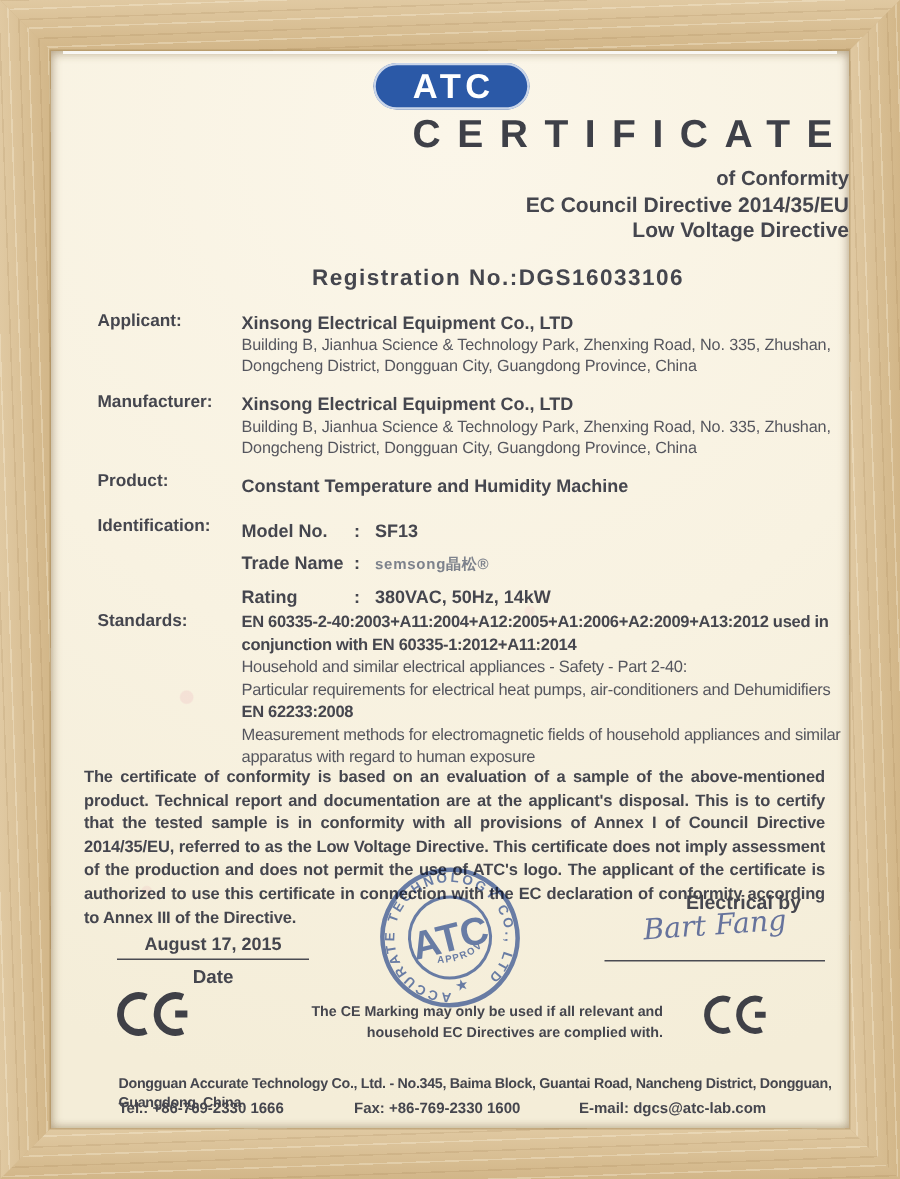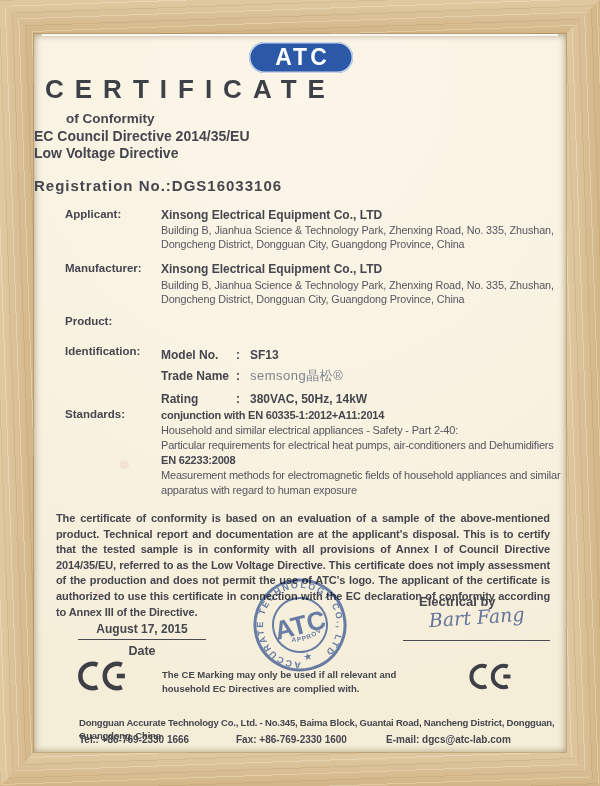--- a/index.html
+++ b/index.html
@@ -8,21 +8,21 @@
     --logo-blue:#2b59a7;
     --stamp-blue:#5873b6;
     --wood:#d6bc92;
   }
   *{margin:0;padding:0;box-sizing:border-box;}
   body{width:600px;height:786px;overflow:hidden;font-family:"Liberation Sans",sans-serif;background:#c9b088;}
   .stage{position:relative;width:600px;height:786px;}
   .abs{position:absolute;}
   .b{font-weight:bold;}
   .nw{white-space:nowrap;}
-  .ctr{text-align:left;}
+  .ctr{text-align:right;}
 
   
   .wood{position:absolute;background-color:var(--wood);}
   .wood.h{background-image:
       repeating-linear-gradient(178deg, rgba(133,96,48,.12) 0 1px, transparent 1px 6px, rgba(255,248,229,.30) 6px 7px, transparent 7px 13px),
       linear-gradient(180deg,#e0c9a2,#d2b688);}
   .wood.v{background-image:
       repeating-linear-gradient(88deg, rgba(133,96,48,.12) 0 1px, transparent 1px 6px, rgba(255,248,229,.30) 6px 7px, transparent 7px 13px),
       linear-gradient(90deg,#e0c9a2,#d2b688);}
   .wood.top{left:0;top:0;width:600px;height:34px;clip-path:polygon(0 0,100% 0,calc(100% - 34px) 100%,34px 100%);}
@@ -52,21 +52,21 @@
   .dir2{left:0;top:111px;width:532px;font-size:14px;}
   .reg{left:0;top:143px;width:422px;font-size:15px;letter-spacing:1px;}
 
   
   .lbl{left:31px;font-size:11.5px;font-weight:bold;text-align:center;}
   .val{left:127px;font-size:12px;font-weight:bold;}
   .addr{left:127px;font-size:10.8px;line-height:13.5px;letter-spacing:-.1px;color:var(--ink-soft);}
   .ident-key{display:inline-block;width:75px;font-weight:bold;font-size:12px;}
   .ident-colon{display:inline-block;width:14px;font-weight:bold;font-size:12px;}
   .ident-val{font-weight:bold;font-size:12px;}
-  .brand{font-size:13px;color:#7d828c;letter-spacing:.5px;font-weight:normal;}
+  .brand{font-size:10px;color:#7d828c;letter-spacing:.5px;font-weight:bold;}
   .std{left:127px;width:400px;font-size:11px;line-height:15px;letter-spacing:-.2px;}
   .std div{white-space:nowrap;}
   .std .rg{font-weight:normal;color:var(--ink-soft);}
   .std .bd{font-weight:bold;}
 
   .decl{left:22px;top:477px;width:494px;font-size:11px;font-weight:bold;line-height:15.6px;text-align:justify;letter-spacing:-.1px;}
 
   
   .certby{left:385px;top:560px;width:115px;font-size:13px;}
   .signature{left:372px;top:572px;width:142px;height:34px;text-align:center;
@@ -114,34 +114,36 @@
     </div>
 
     <div class="abs lbl" style="top:228px">Manufacturer:</div>
     <div class="abs val nw" style="top:228px">Xinsong Electrical Equipment Co., LTD</div>
     <div class="abs addr" style="top:245px">
       <div class="nw">Building B, Jianhua Science &amp; Technology Park, Zhenxing Road, No. 335, Zhushan,</div>
       <div class="nw">Dongcheng District, Dongguan City, Guangdong Province, China</div>
     </div>
 
     <div class="abs lbl" style="top:281px">Product:</div>
+    <div class="abs val nw" style="top:283px">Constant Temperature and Humidity Machine</div>
 
     <div class="abs lbl" style="top:311px">Identification:</div>
     <div class="abs nw" style="left:127px;top:311px">
       <span class="ident-key">Model No.</span><span class="ident-colon">:</span><span class="ident-val">SF13</span>
     </div>
     <div class="abs nw" style="left:127px;top:332px">
       <span class="ident-key">Trade Name</span><span class="ident-colon">:</span><span class="ident-val brand">semsong晶松®</span>
     </div>
     <div class="abs nw" style="left:127px;top:355px">
       <span class="ident-key">Rating</span><span class="ident-colon">:</span><span class="ident-val">380VAC, 50Hz, 14kW</span>
     </div>
 
     <div class="abs lbl" style="top:374px">Standards:</div>
     <div class="abs std" style="top:374px">
+      <div class="bd">EN 60335-2-40:2003+A11:2004+A12:2005+A1:2006+A2:2009+A13:2012 used in</div>
       <div class="bd">conjunction with EN 60335-1:2012+A11:2014</div>
       <div class="rg">Household and similar electrical appliances - Safety - Part 2-40:</div>
       <div class="rg">Particular requirements for electrical heat pumps, air-conditioners and Dehumidifiers</div>
       <div class="bd">EN 62233:2008</div>
       <div class="rg">Measurement methods for electromagnetic fields of household appliances and similar</div>
       <div class="rg">apparatus with regard to human exposure</div>
     </div>
 
     <div class="abs decl">The certificate of conformity is based on an evaluation of a sample of the above-mentioned product. Technical report and documentation are at the applicant's disposal. This is to certify that the tested sample is in conformity with all provisions of Annex I of Council Directive 2014/35/EU, referred to as the Low Voltage Directive. This certificate does not imply assessment of the production and does not permit the use of ATC's logo. The applicant of the certificate is authorized to use this certificate in connection with the EC declaration of conformity according to Annex III of the Directive.</div>
 

